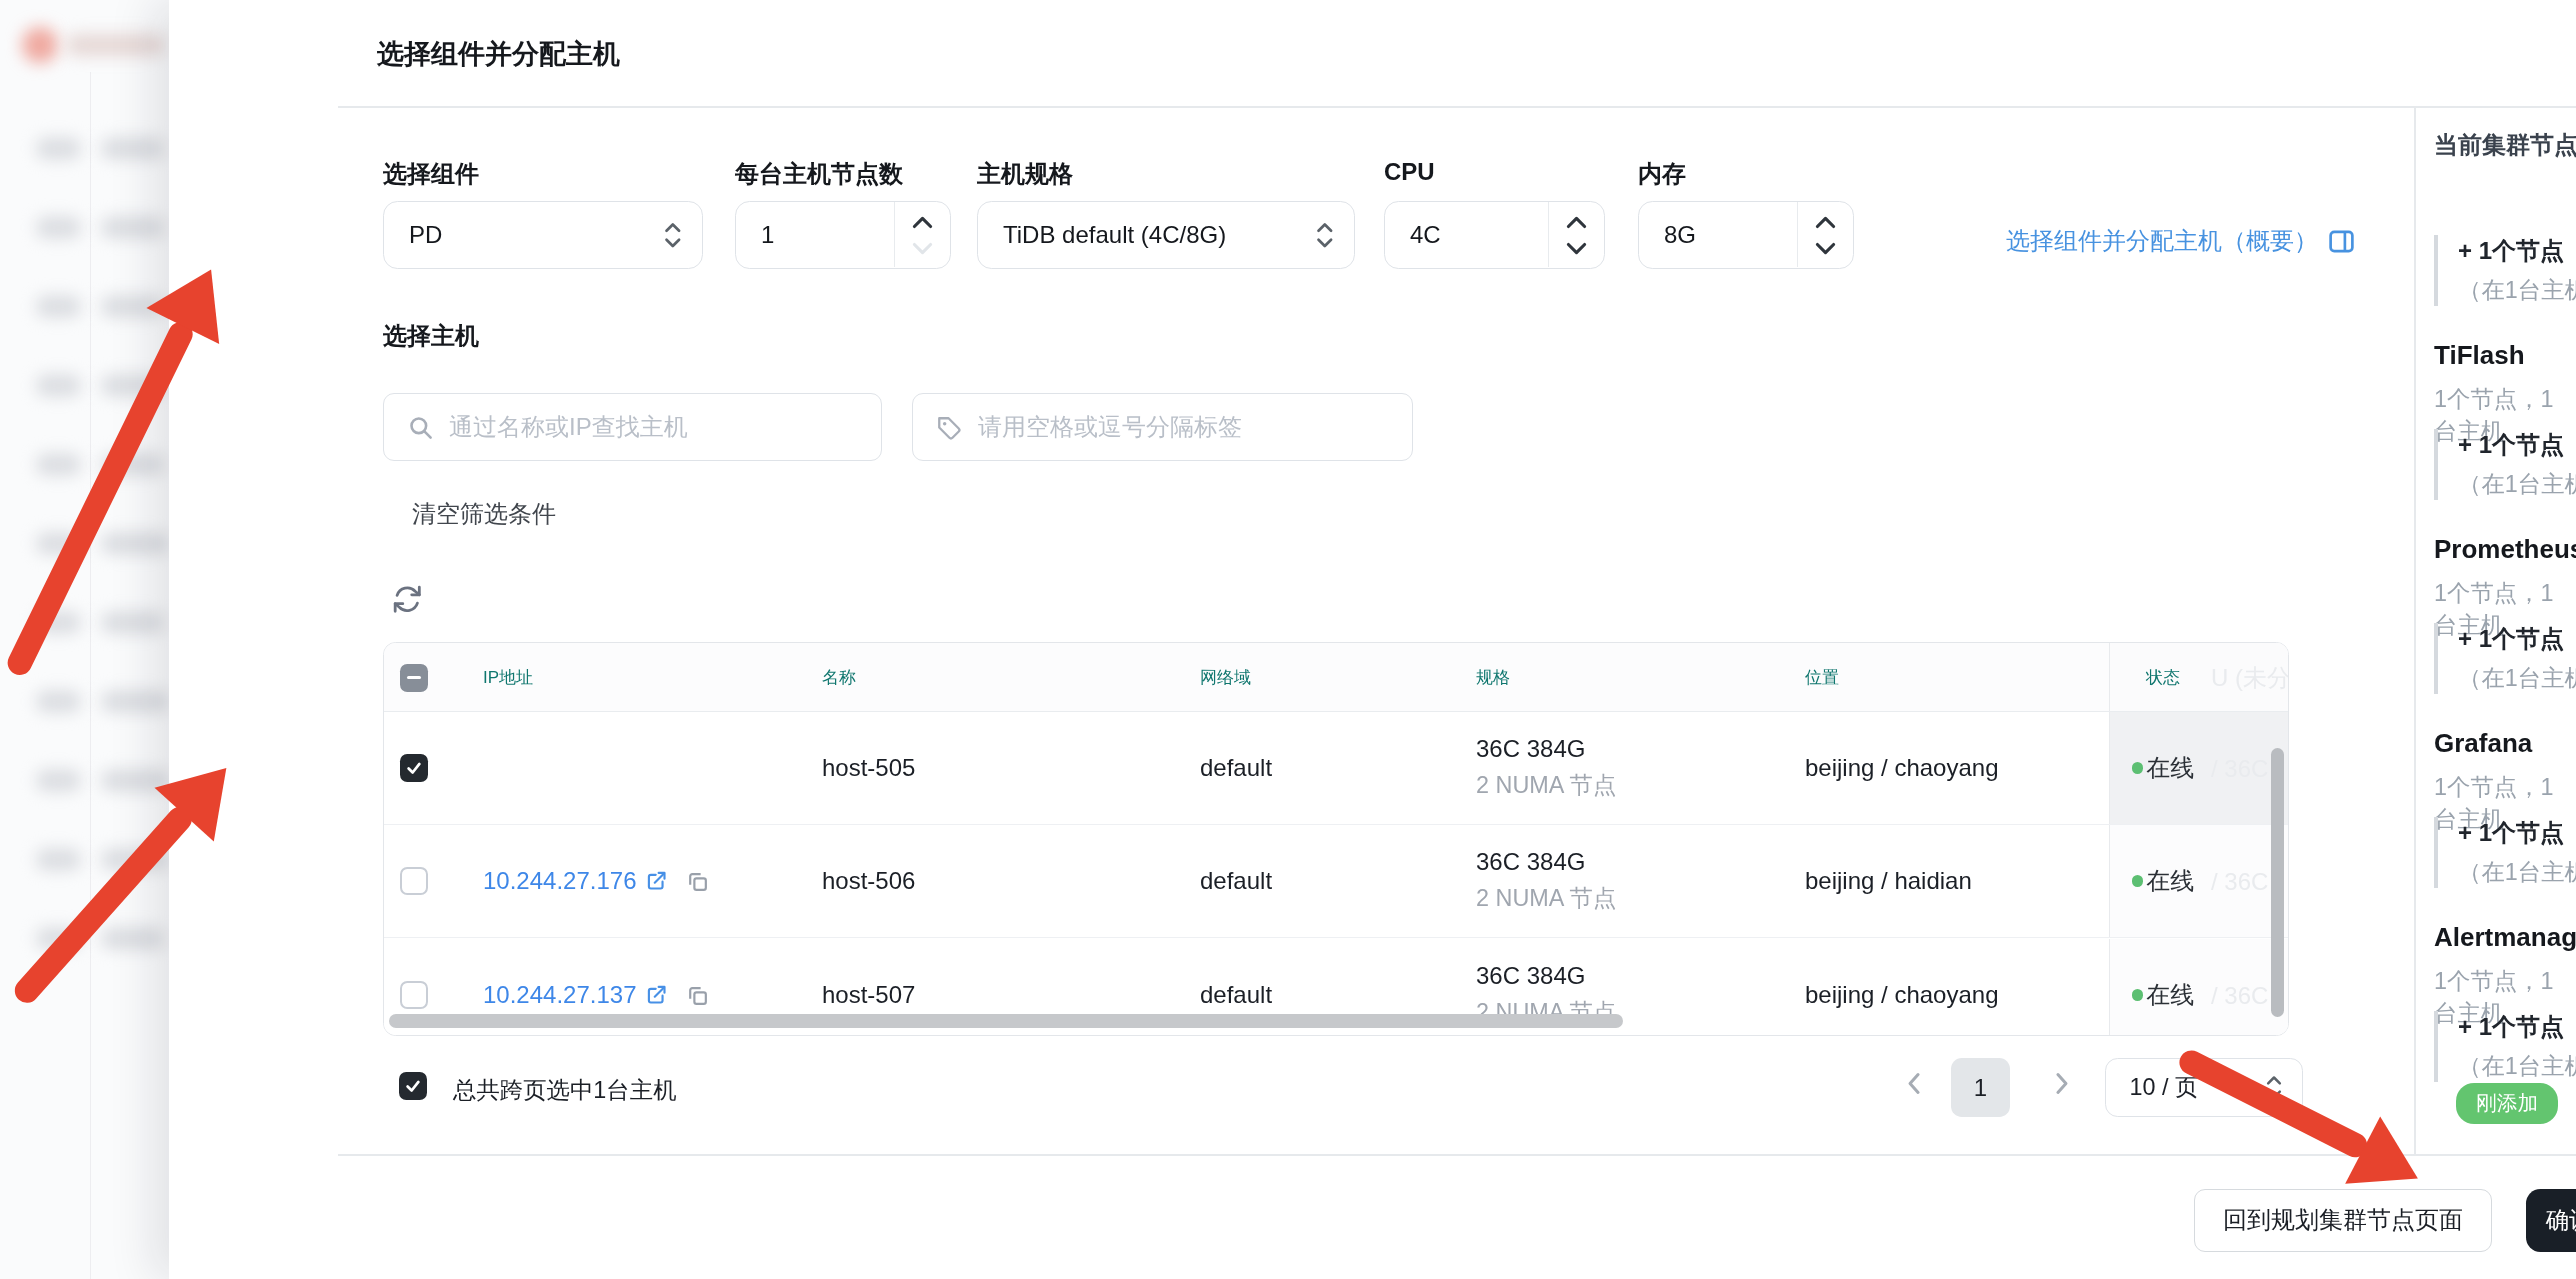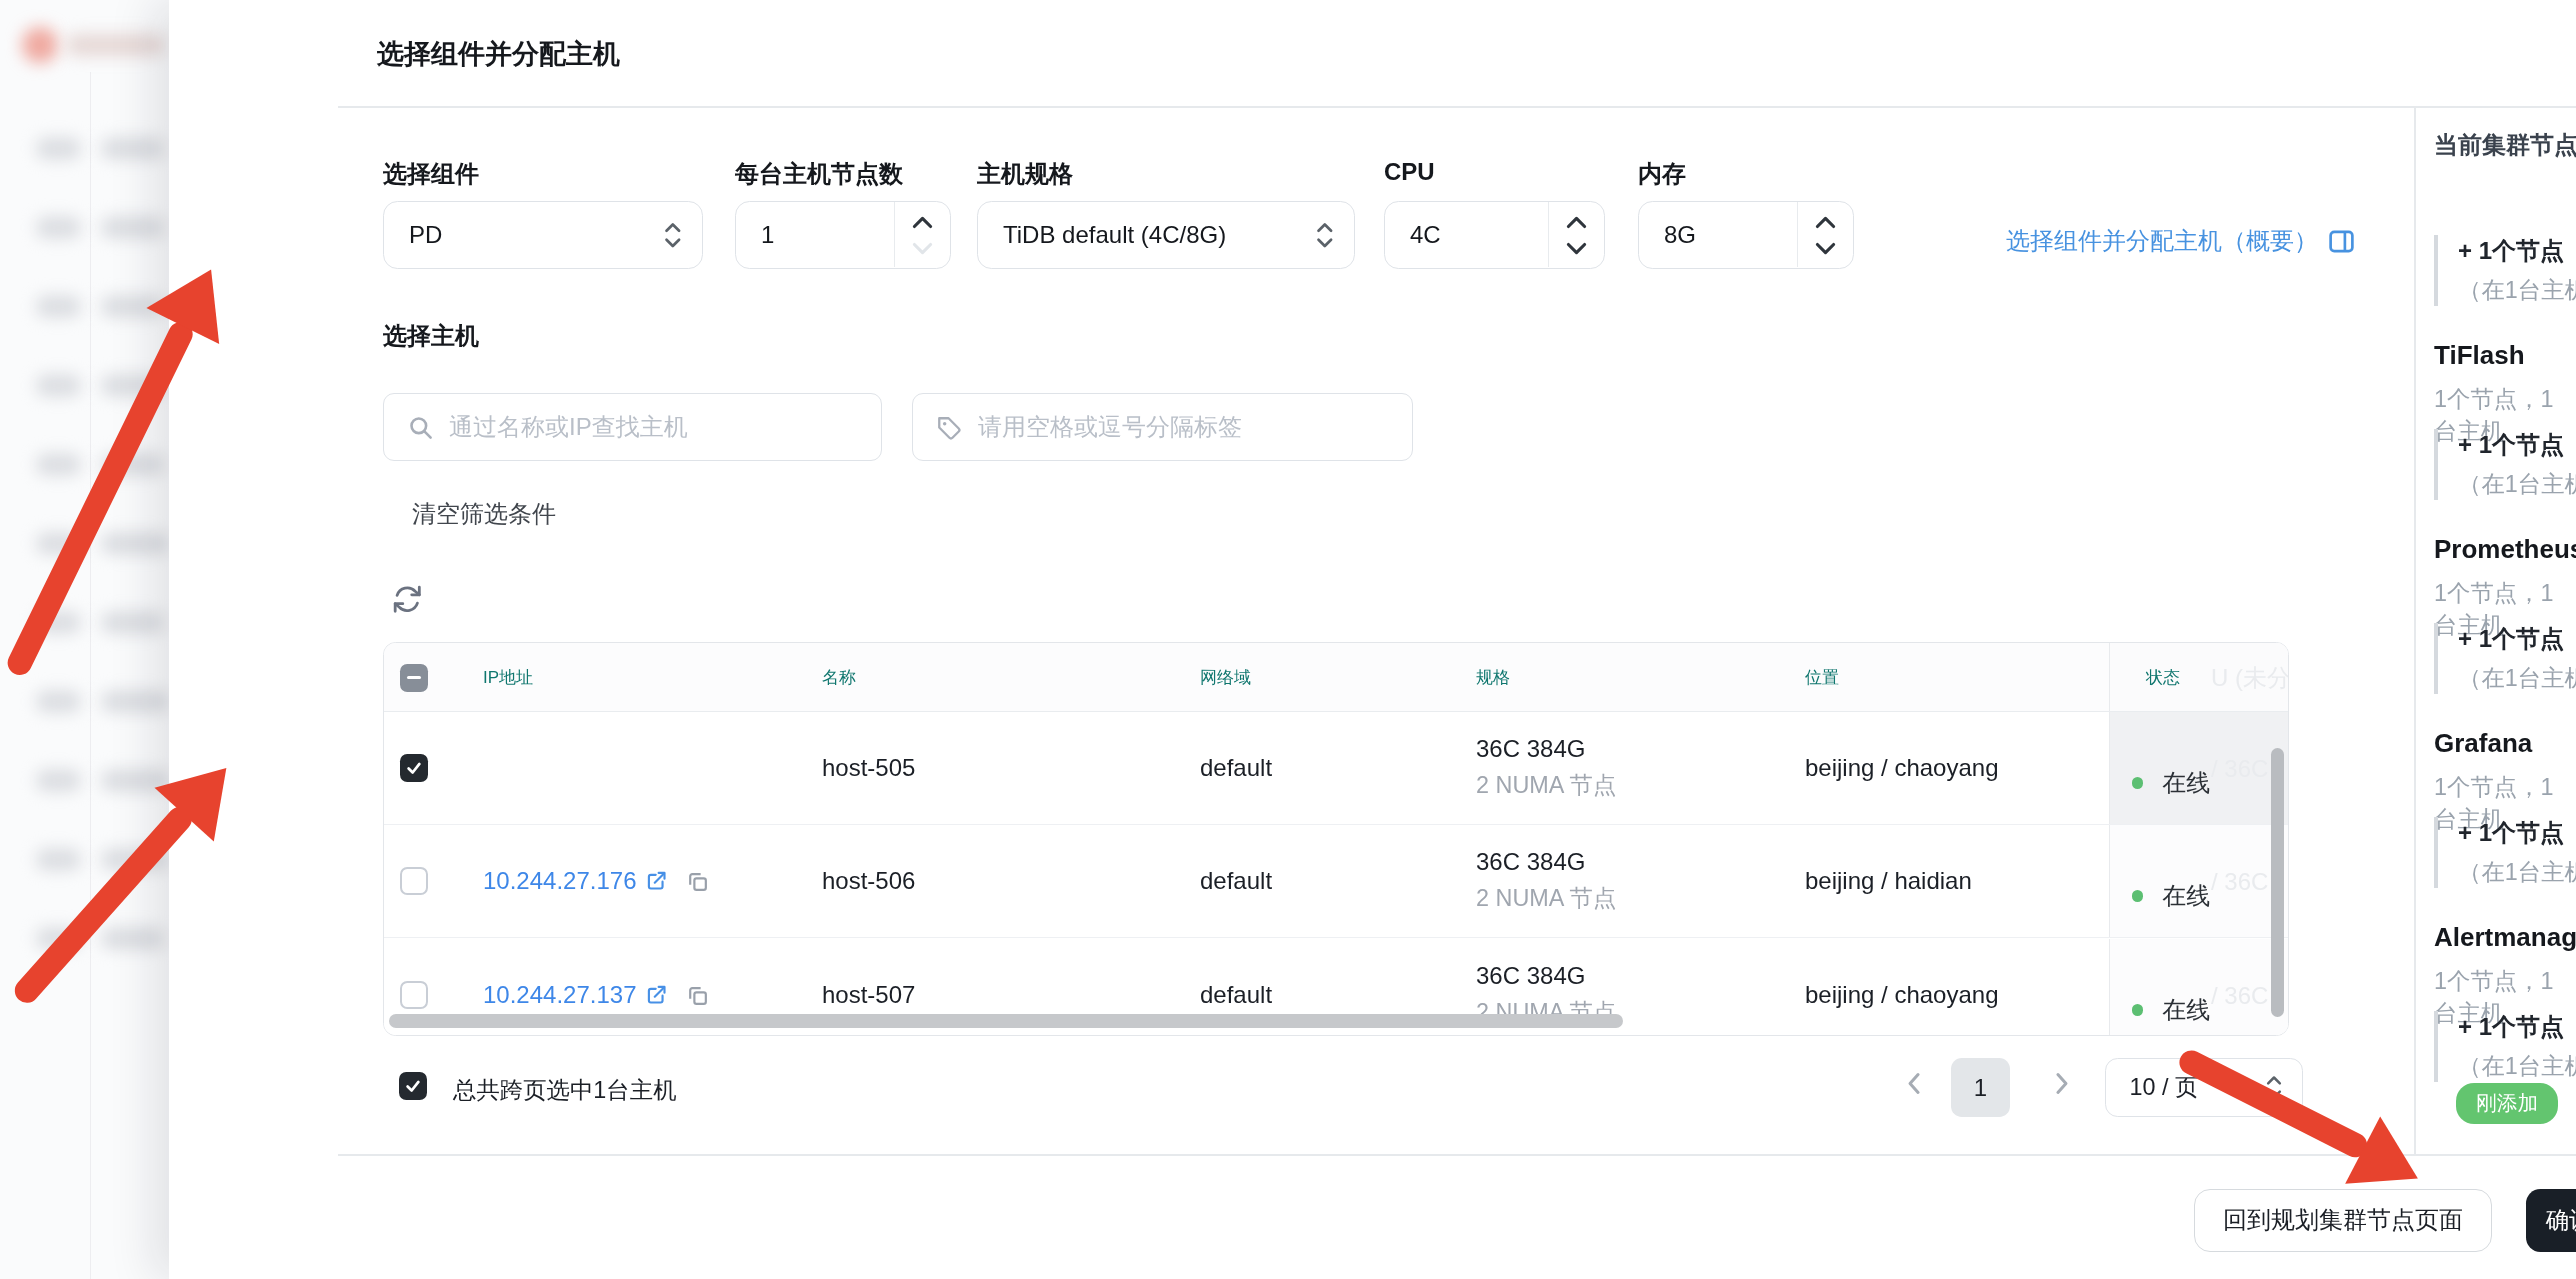--- a/index.html
+++ b/index.html
@@ -51,21 +51,21 @@
   .th { position:absolute; top:0; height:69px; line-height:69px; font-size:17px; color:#0f766e; white-space:nowrap; }
   .trow { position:absolute; left:0; width:100%; height:113px; border-bottom:1.8px solid #eef0f3; background:#fff; }
   .cell { position:absolute; top:0; height:100%; display:flex; align-items:center; font-size:24px; color:#1b1f26; white-space:nowrap; }
   .cell.spec { flex-direction:column; align-items:flex-start; justify-content:center; gap:5.4px; }
   .spec-sub { font-size:23.4px; color:#a0a6af; }
   .ip { color:#3e87e8; display:flex; align-items:center; gap:9px; cursor:pointer; }
   .copy-btn { margin-left:7.2px; cursor:pointer; display:flex; }
   .sticky-col { position:absolute; top:0; left:1725px; right:0; height:100%; border-left:0.9px solid #e8eaed; overflow:hidden; }
   .ghost { position:absolute; left:101px; top:0; height:100%; line-height:113px; font-size:24px; color:#e9ebee; white-space:nowrap; }
   .thead .ghost { line-height:69px; color:#e9ebee; }
-  .status-inner { position:absolute; left:21.6px; top:15px; height:100%; display:flex; align-items:center; gap:19px; }
+  .status-inner { position:absolute; left:21.6px; top:0; height:100%; display:flex; align-items:center; gap:3px; }
   .dot { width:11.7px; height:11.7px; border-radius:50%; background:#5cbf72; }
   .status-txt { font-size:24px; color:#2b3036; }
   .vscroll { position:absolute; right:3.6px; top:105px; width:13.5px; height:269px; background:#b9bcc0; border-radius:7.2px; }
   .hscroll { position:absolute; left:4.5px; top:371px; width:1234px; height:14.4px; background:#c6c8cb; border-radius:7.2px; }
 
   
   .cbx { width:28px; height:28px; border-radius:7.2px; }
   .cbx.empty { background:#fff; border:2.2px solid #c9ced6; }
   .cbx.checked { background:#24292f; display:flex; align-items:center; justify-content:center; }
   .cbx.indet { background:#878e98; display:flex; align-items:center; justify-content:center; }
@@ -85,21 +85,21 @@
   .sp-head { left:2265px; font-size:26px; font-weight:700; color:#15181d; }
   .sp-sub { left:2265px; font-size:23.4px; color:#9aa3ad; }
   .sblock { left:2265px; width:269px; border-left:4.5px solid #d5d9de; padding-left:20px; }
   .sblock .d1 { font-size:24px; font-weight:700; color:#20252c; }
   .sblock .d2 { font-size:23.4px; color:#9aa3ad; margin-top:7.2px; }
   #sp-badge { left:2287px; top:1083px; background:#63c56f; color:#fff; font-size:20.7px;
     padding:6.3px 20px; border-radius:18px; }
 
   
   #back-btn { left:2025px; top:1189px; width:298px; height:63px; background:#fff; border:1.8px solid #d6dade;
-    border-radius:16px; text-align:center; line-height:59px; font-size:24px; color:#1b1f26; cursor:pointer; }
+    border-radius:11px; text-align:center; line-height:59px; font-size:24px; color:#1b1f26; cursor:pointer; }
   #confirm-btn { left:2357px; top:1189px; width:172px; height:63px; background:#191f27;
     border-radius:14.4px; text-align:center; line-height:63px; font-size:23.4px; color:#fff; cursor:pointer; }
 
   #arrows { left:0; top:0; width:2576px; height:1279px; pointer-events:none; z-index:50; }
 </style>
 </head>
 <body>
 
 <div id="canvas">
 

